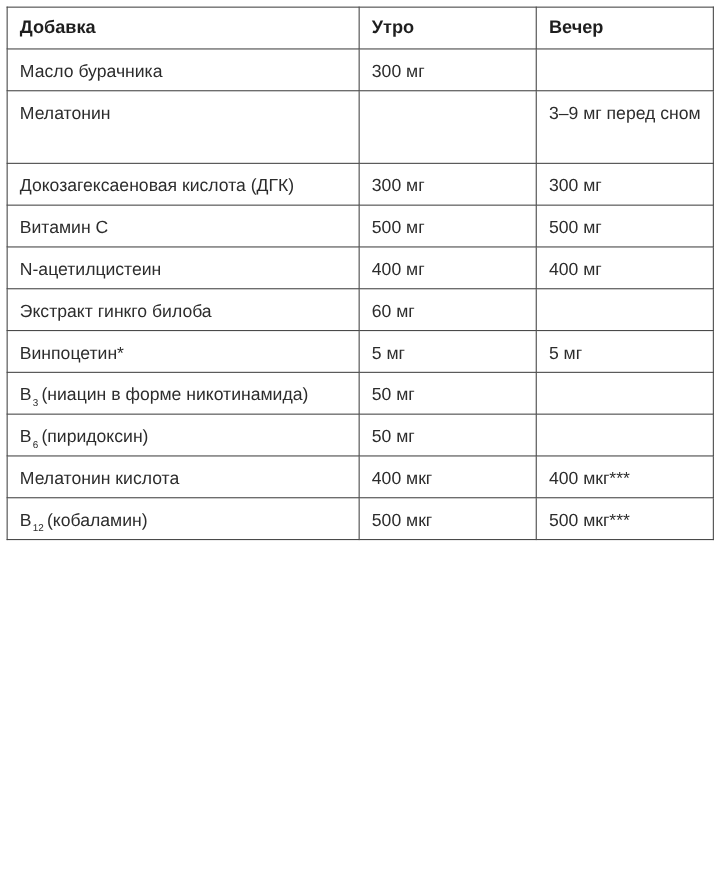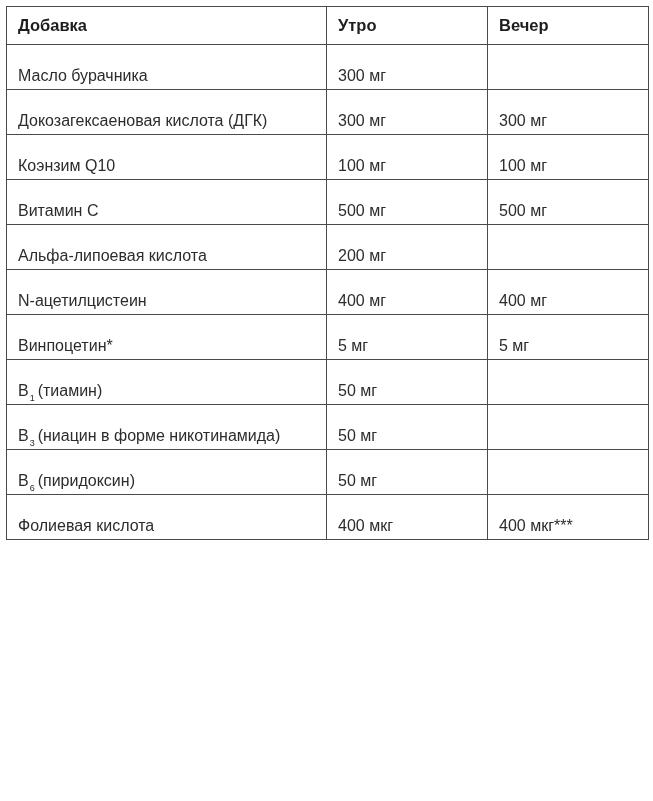--- a/index.html
+++ b/index.html
@@ -35,21 +35,21 @@
     }
     table.supp th {
       font-weight: bold;
       color: #1e1e1e;
       height: 38px;
       padding-top: 5px;
       font-size: 16.5px;
     }
     table.supp td {
       height: 38px;
-      padding-top: 17px;
+      padding-top: 7px;
       color: #2c2c2c;
     }
     table.supp tr.tall td {
       height: 66px;
     }
     col.c1 { width: 320px; }
     col.c2 { width: 161px; }
     col.c3 { width: 161px; }
     .sub {
       font-size: 9px;
@@ -74,64 +74,64 @@
       <th>Утро</th>
       <th>Вечер</th>
     </tr>
   </thead>
   <tbody>
     <tr>
       <td>Масло бурачника</td>
       <td>300 мг</td>
       <td></td>
     </tr>
+    <tr class="tall">
+      <td>Мелатонин</td>
+      <td></td>
+      <td>3–9 мг перед сном</td>
+    </tr>
     <tr>
       <td>Докозагексаеновая кислота (ДГК)</td>
       <td>300 мг</td>
       <td>300 мг</td>
-    </tr>
-    <tr>
-      <td>Коэнзим Q10</td>
-      <td>100 мг</td>
-      <td>100 мг</td>
     </tr>
     <tr>
       <td>Витамин C</td>
       <td>500 мг</td>
       <td>500 мг</td>
     </tr>
     <tr>
-      <td>Альфа-липоевая кислота</td>
-      <td>200 мг</td>
-      <td></td>
-    </tr>
-    <tr>
       <td>N-ацетилцистеин</td>
       <td>400 мг</td>
       <td>400 мг</td>
     </tr>
     <tr>
+      <td>Экстракт гинкго билоба</td>
+      <td>60 мг</td>
+      <td></td>
+    </tr>
+    <tr>
       <td>Винпоцетин*</td>
       <td>5 мг</td>
       <td>5 мг</td>
-    </tr>
-    <tr>
-      <td><span>B</span><span class="sub">1</span><span>(тиамин)</span></td>
-      <td>50 мг</td>
-      <td></td>
     </tr>
     <tr>
       <td><span>B</span><span class="sub">3</span><span>(ниацин в форме никотинамида)</span></td>
       <td>50 мг</td>
       <td></td>
     </tr>
     <tr>
       <td><span>B</span><span class="sub">6</span><span>(пиридоксин)</span></td>
       <td>50 мг</td>
       <td></td>
     </tr>
     <tr>
-      <td>Фолиевая кислота</td>
+      <td>Мелатонин кислота</td>
       <td>400 мкг</td>
       <td>400 мкг***</td>
+    </tr>
+    <tr>
+      <td><span>B</span><span class="sub">12</span><span>(кобаламин)</span></td>
+      <td>500 мкг</td>
+      <td>500 мкг***</td>
     </tr>
   </tbody>
 </table>
 
 </body></html>

